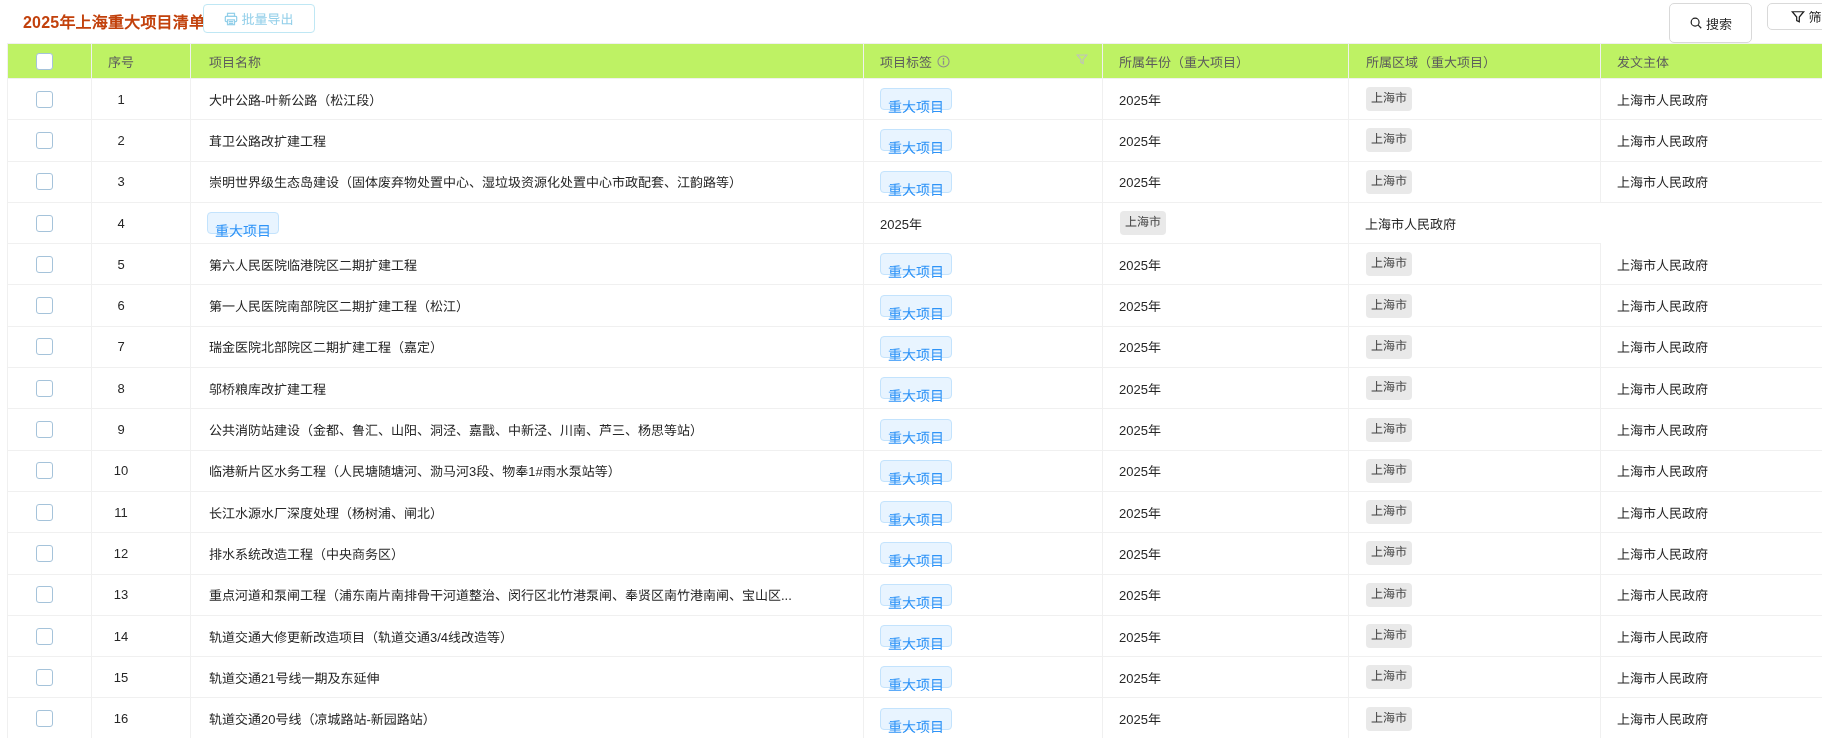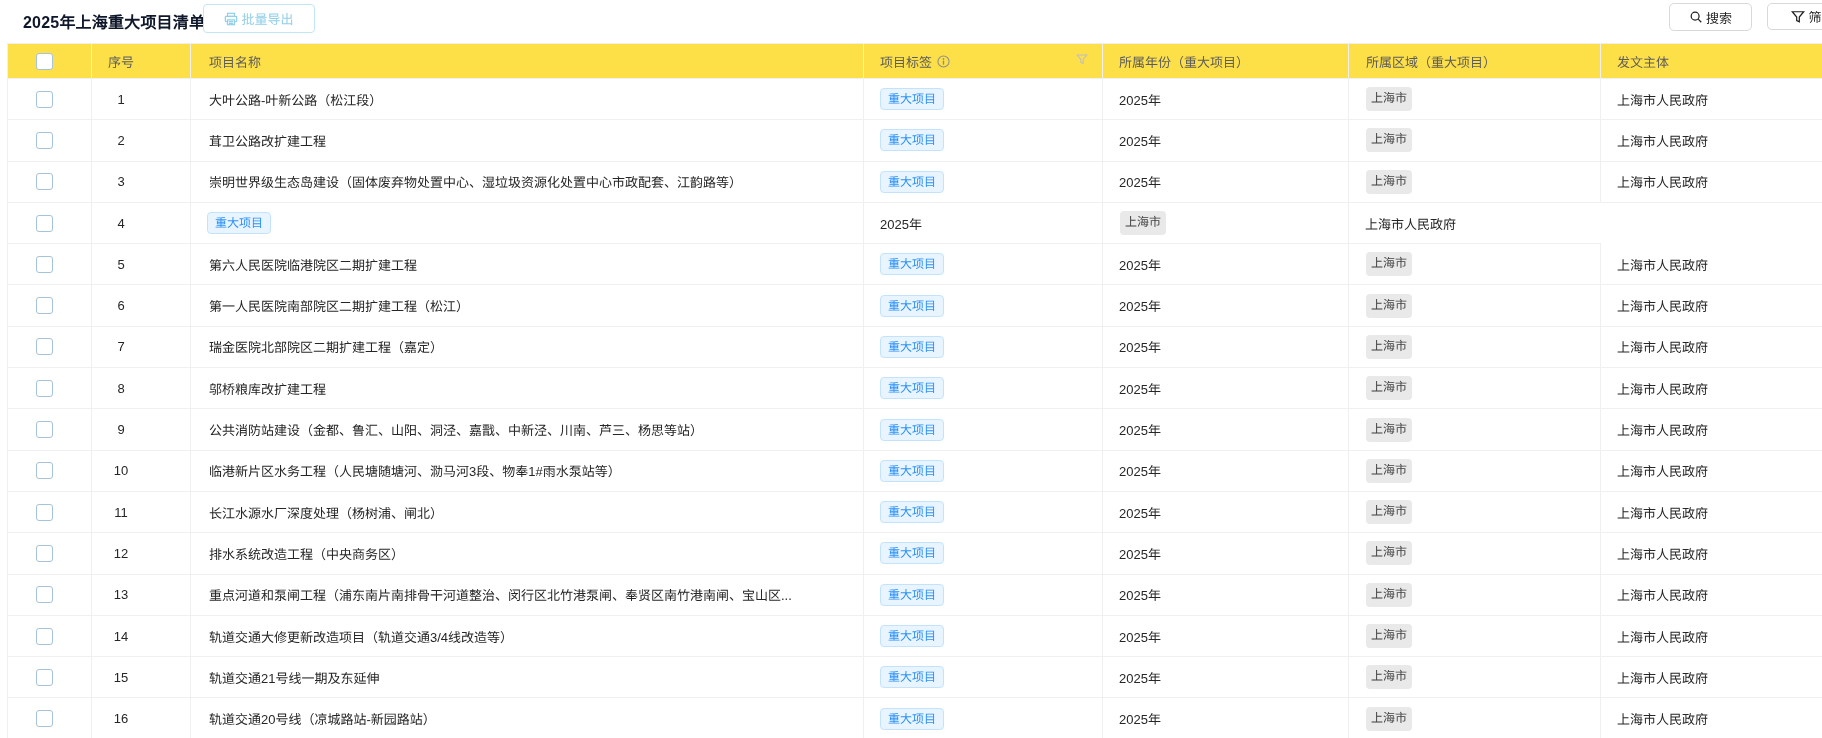--- a/index.html
+++ b/index.html
@@ -1,52 +1,52 @@
 <!DOCTYPE html>
 <html lang="zh-CN"><head>
 <meta charset="utf-8">
 <style>
   * { margin:0; padding:0; box-sizing:border-box; }
   html,body { width:1822px; height:738px; overflow:hidden; background:#fff;
     font-family:"Liberation Sans","DejaVu Sans",sans-serif; }
 
   
   .topbar { position:absolute; left:0; top:0; width:1822px; height:43px; background:#fff; }
-  .page-title { position:absolute; left:23px; top:9px; font-size:16px; font-weight:700; color:#0f172a; letter-spacing:.2px; }
+  .page-title { position:absolute; left:23px; top:9px; font-size:16px; font-weight:700; color:#c2410c; letter-spacing:.2px; }
   .btn { position:absolute; display:flex; align-items:center; justify-content:center; gap:3px;
          background:#fff; border:1px solid #d9d9d9; border-radius:5px; font-size:13px; color:#242424; cursor:pointer; }
   .btn svg { flex:0 0 auto; }
   .btn-export { left:203px; top:4px; width:112px; height:29px; border-color:#bfe7f4; color:#92cfe9; border-radius:4px; }
-  .btn-search { left:1669px; top:3px; width:83px; height:28px; }
+  .btn-search { left:1669px; top:3px; width:83px; height:40px; }
   .btn-filter { left:1767px; top:3px; width:92px; height:27px; }
 
   
   .table { position:absolute; left:7px; top:43px; width:1815px;
            border-top:1px solid #f0f0f0; border-left:1px solid #f0f0f0; }
   .tr { display:grid; grid-template-columns:84px 99px 673px 239px 246px 252px minmax(0,1fr); }
-  .thead .tr { height:35px; background:#fde047; }
+  .thead .tr { height:35px; background:#bef264; }
   .tbody .tr { height:41.3px; background:#fff; }
   .cell { display:flex; align-items:center; border-right:1px solid #f0f0f0;
           border-bottom:1px solid #f0f0f0; overflow:hidden; white-space:nowrap; position:relative; }
   .cell:last-child { border-right:none; }
   .thead .cell { color:#5c5c5c; font-size:13px; }
   .tbody .cell { color:#262626; font-size:13px; }
 
   .c-check { justify-content:center; padding-right:10px; }
   .c-index { justify-content:center; padding-right:40px; }
   .c-name  { padding-left:18px; }
   .c-tag   { padding-left:16px; }
   .c-year  { padding-left:16px; font-size:13.5px; }
   .c-region{ padding-left:17px; }
   .c-issuer{ padding-left:16px; }
 
   .checkbox { width:17px; height:17px; border:1.5px solid #a5c3da; border-radius:3px; background:#fff; cursor:pointer; }
 
-  .tag-blue { display:inline-block; height:22px; line-height:20px; padding:0 7px; border-radius:4px;
-              background:#e8f4ff; border:1px solid #c3e3fd; color:#2e93f7; font-size:12px; }
+  .tag-blue { display:inline-block; height:22px; line-height:20px; padding:8px 7px; border-radius:4px;
+              background:#e8f4ff; border:1px solid #c3e3fd; color:#2e93f7; font-size:14px; }
   .tag-gray { display:inline-block; height:24px; line-height:22px; padding:0 5px; border-radius:4px;
               background:#e9e9e9; color:#3f3f3f; font-size:12px; }
 
   .info-icon { display:inline-flex; margin-left:5px; color:#8c8c8c; }
   .funnel-hdr { position:absolute; right:14px; top:50%; transform:translateY(-50%); color:#bfbfbf; cursor:pointer; }
 </style>
 </head>
 <body>
 
 <div class="topbar">

